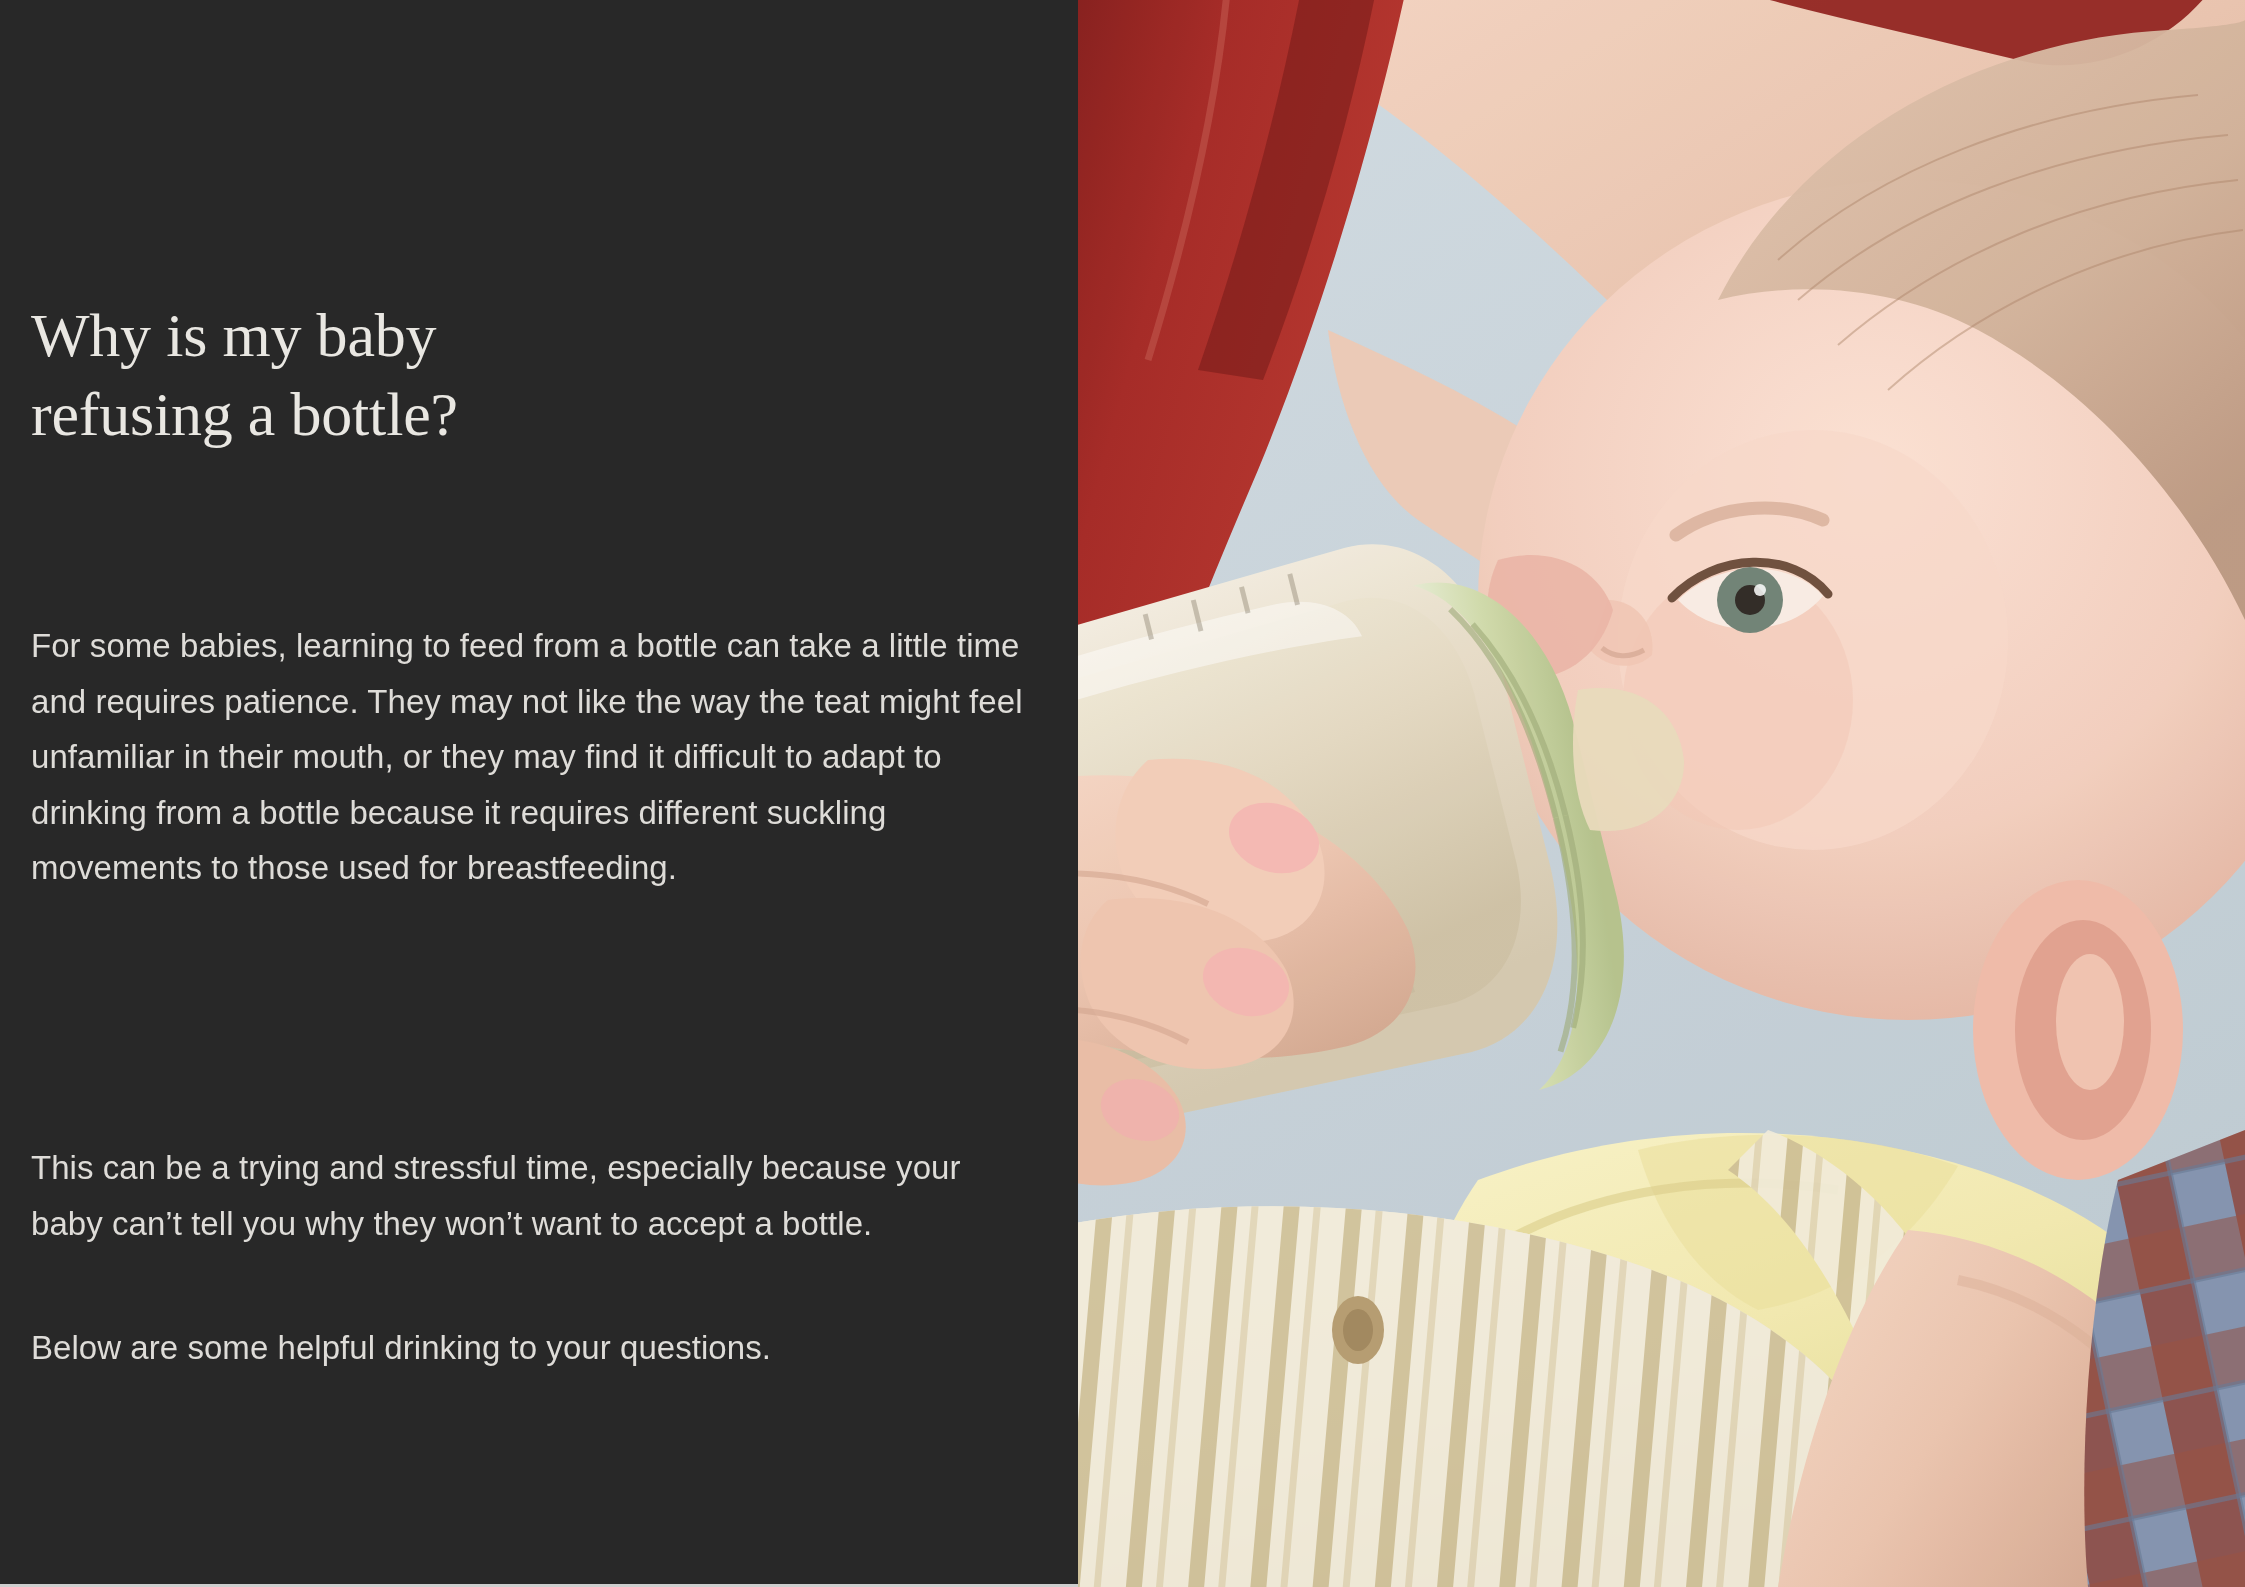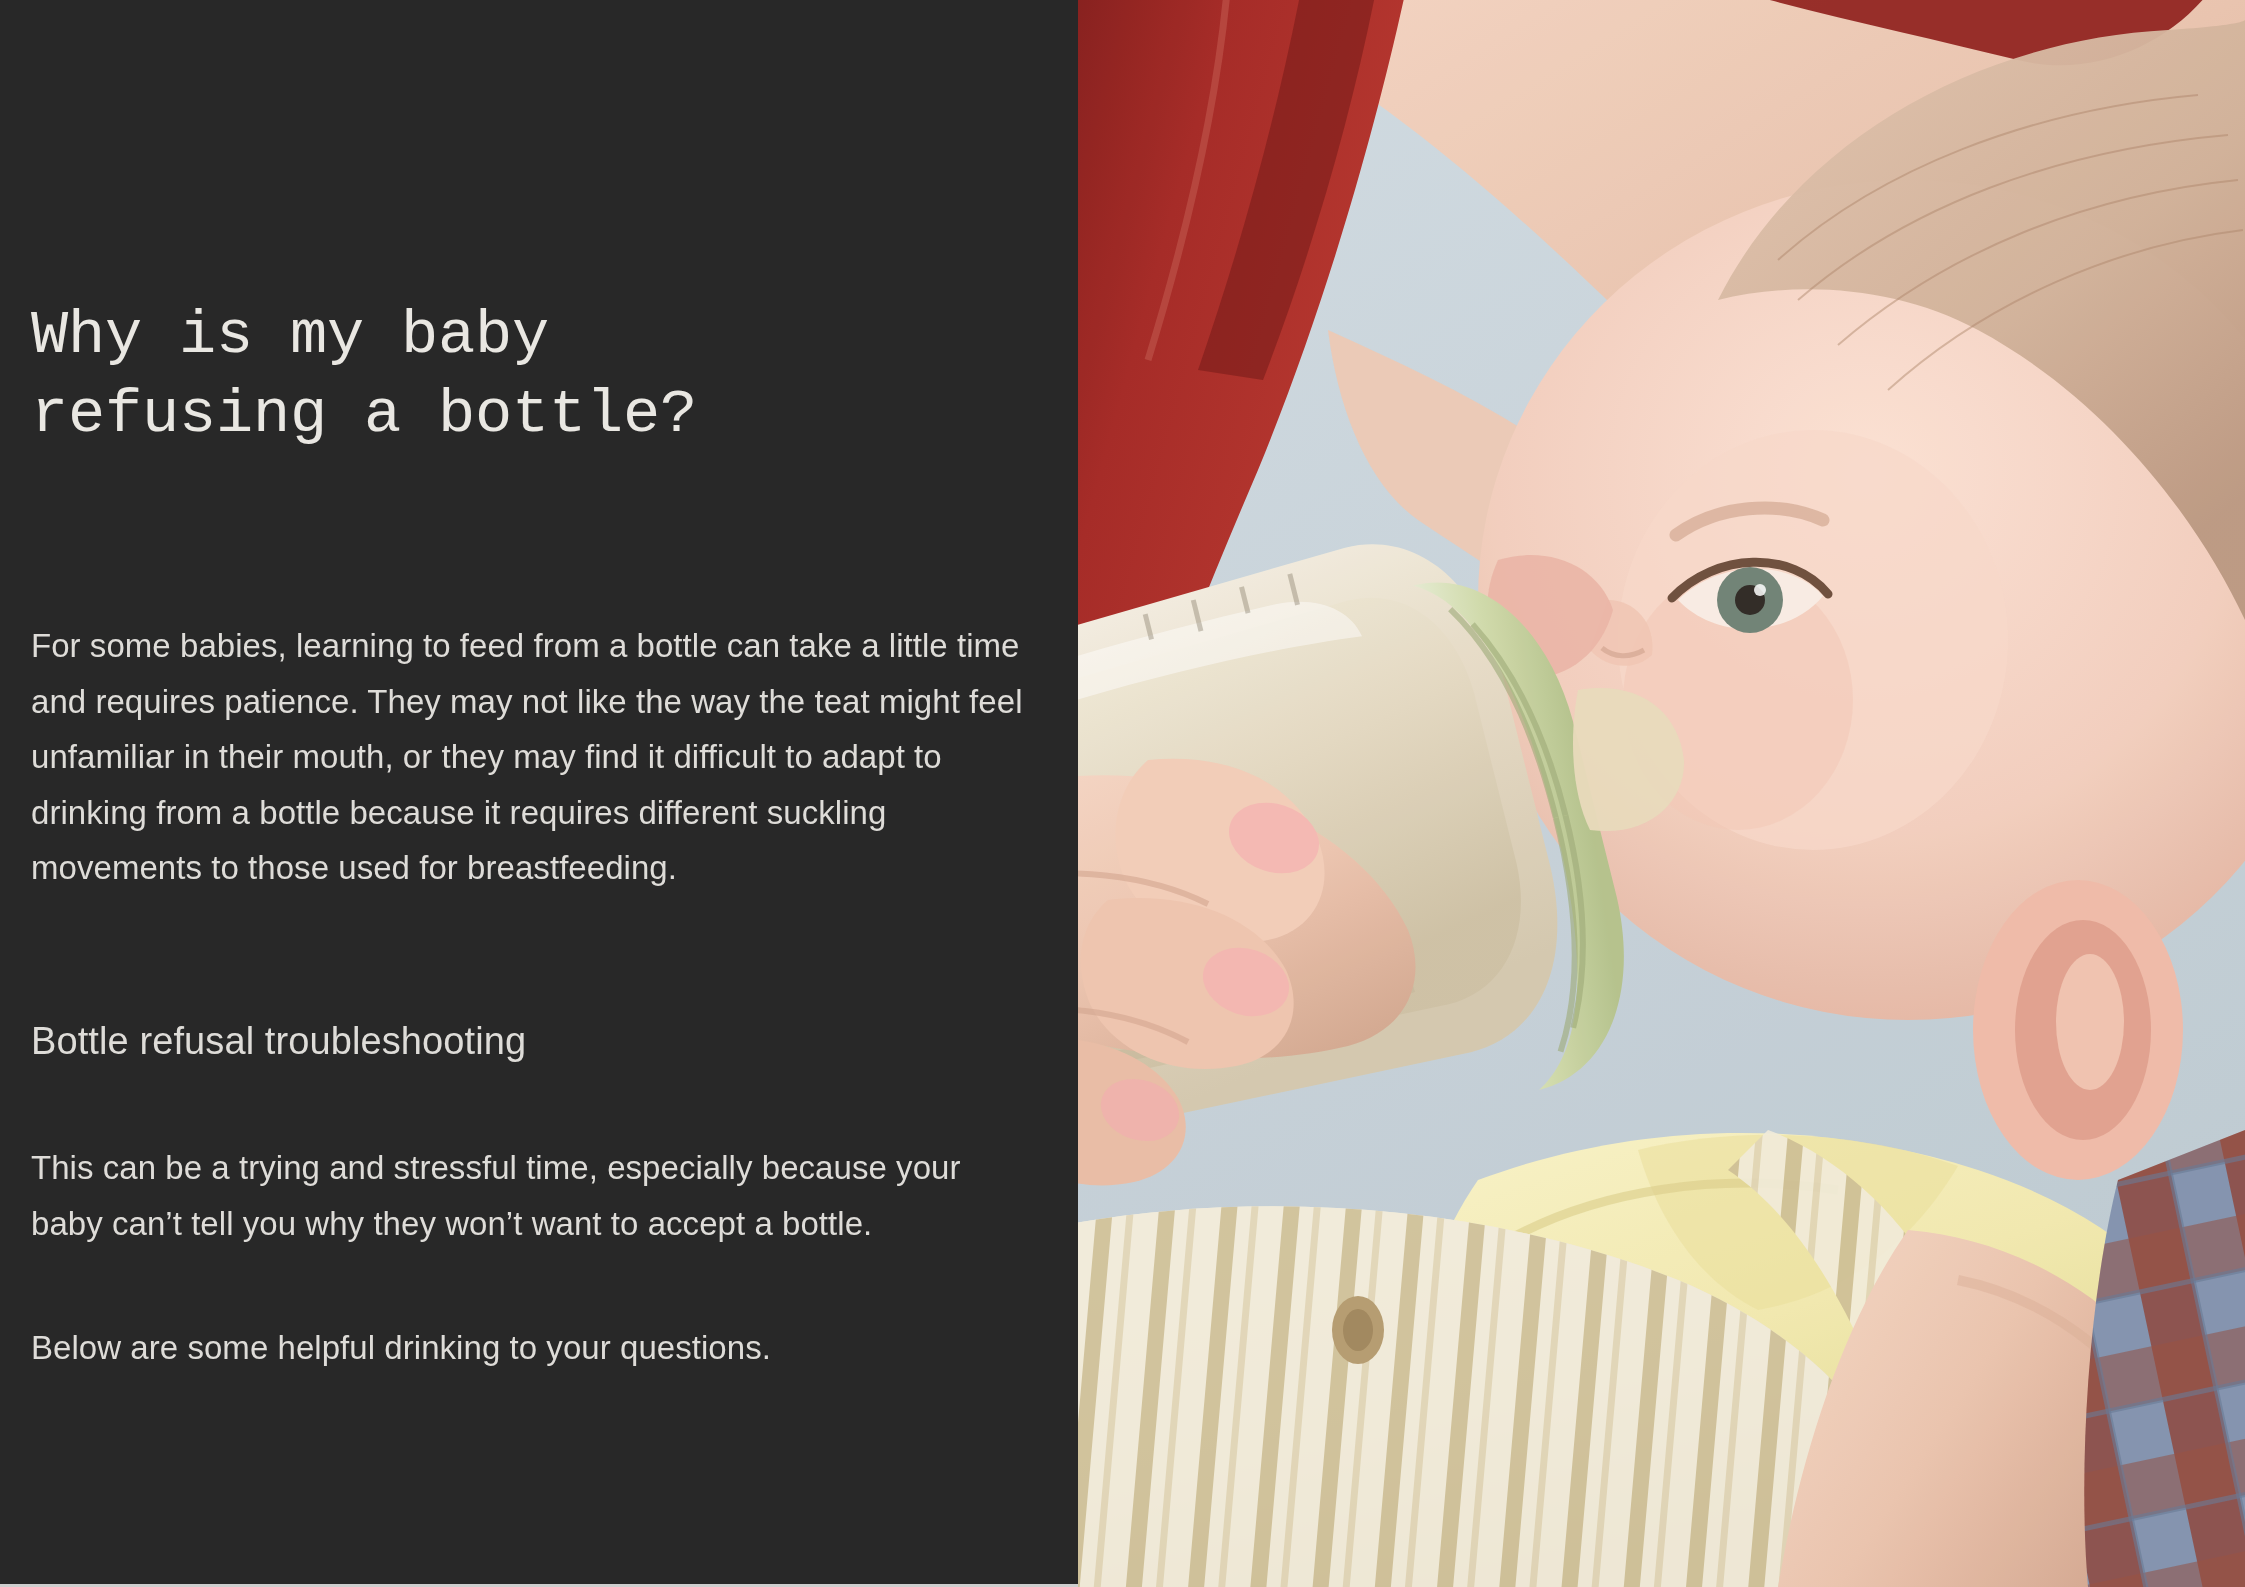--- a/index.html
+++ b/index.html
@@ -35,21 +35,21 @@
     width: 1010px;
     height: 1587px;
   }
 
   .title {
     position: absolute;
     left: 0;
     top: 296px;
     width: 1000px;
     margin: 0;
-    font-family: Liberation Mono, monospace;
+    font-family: Liberation Serif, serif;
     font-weight: 400;
     font-size: 62px;
     line-height: 1.28;
     letter-spacing: -0.2px;
     color: #e9e7e2;
     white-space: pre-line;
   }
 
   .body-para {
     position: absolute;
@@ -114,21 +114,20 @@
 <div id="page">
 
   <section id="text-panel">
     <div id="text-inner">
 
       <h1 class="title">Why is my baby
 refusing a bottle?</h1>
 
       <p class="body-para" id="para-1">For some babies, learning to feed from a bottle can take a little time and requires patience. They may not like the way the teat might feel unfamiliar in their mouth, or they may find it difficult to adapt to drinking from a bottle because it requires different suckling movements to those used for breastfeeding.</p>
 
-      <h2 class="subheading">Bottle refusal troubleshooting</h2>
 
       <p class="body-para" id="para-2">This can be a trying and stressful time, especially because your baby can’t tell you why they won’t want to accept a bottle.</p>
 
       <p class="body-para" id="para-3">Below are some helpful drinking to your questions.</p>
 
     </div>
     <div id="bottom-edge"></div>
   </section>
 
   <figure id="photo-panel" style="margin:0;">

